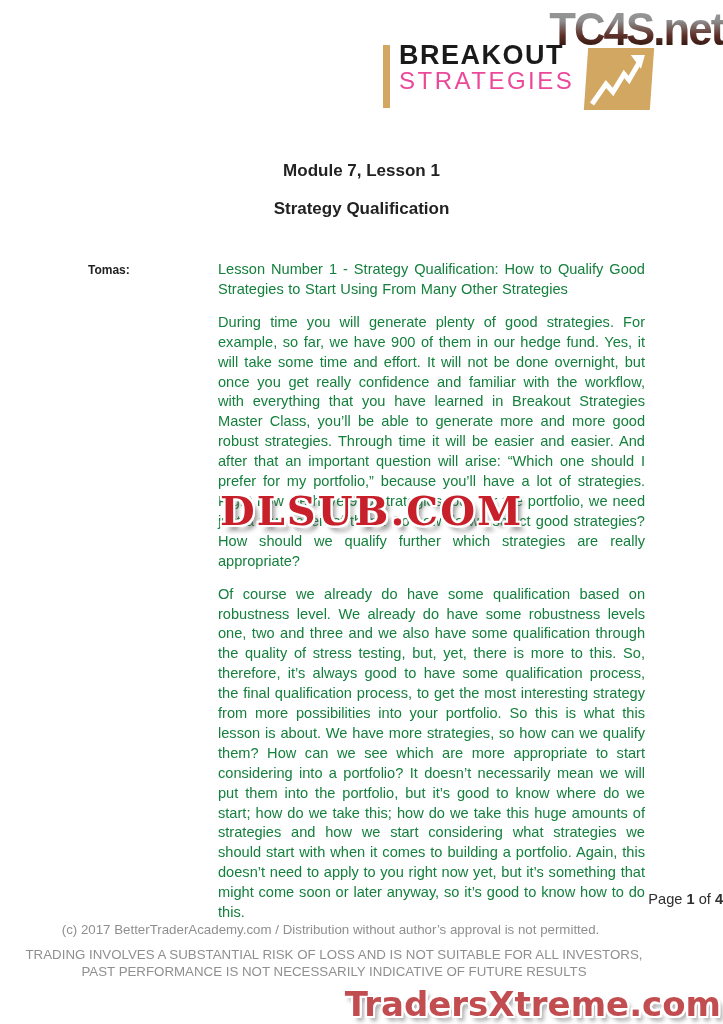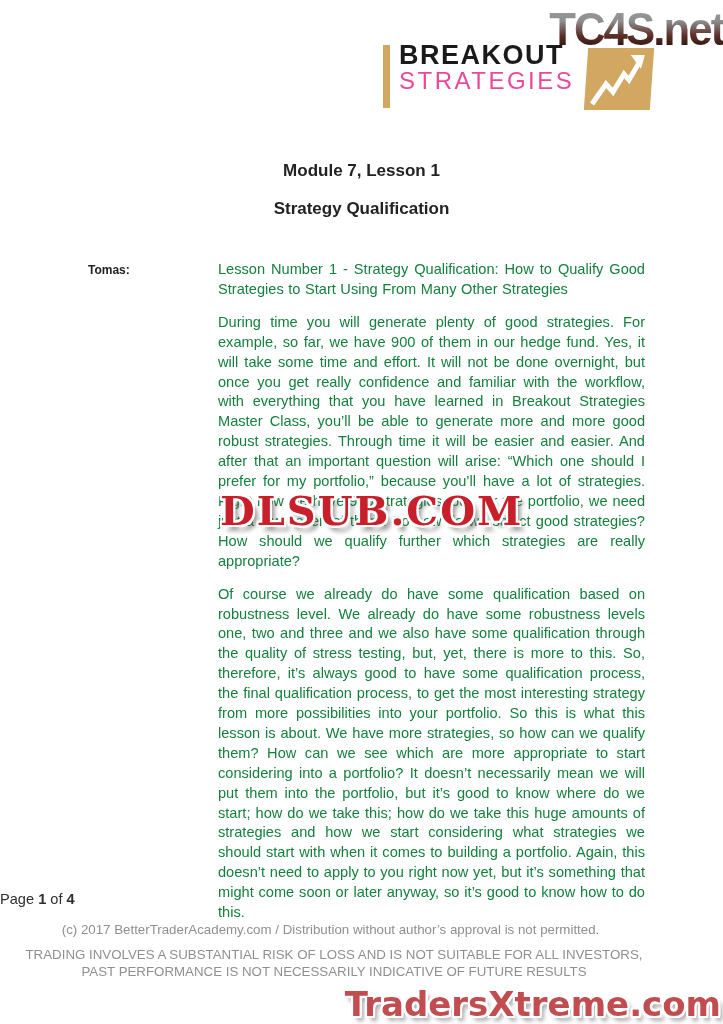--- a/index.html
+++ b/index.html
@@ -96,21 +96,21 @@
     text-shadow:
       -2px -2px 0 #fff, 2px -2px 0 #fff, -2px 2px 0 #fff, 2px 2px 0 #fff,
       -2px 0 0 #fff, 2px 0 0 #fff, 0 -2px 0 #fff, 0 2px 0 #fff,
       5px 6px 4px rgba(90,90,90,0.55);
     z-index:4;
   }
 
   
   .page-indicator{
     position:absolute;top:891px;left:0;width:723px;
-    text-align:left;font-size:14.6px;color:#2f2f2f;
+    text-align:right;font-size:14.6px;color:#2f2f2f;
   }
   .page-indicator .num{font-weight:700;}
   .copyright{
     position:absolute;top:922px;left:0;width:661px;
     text-align:center;font-size:13.3px;color:#8f8f8f;
   }
   .disclaimer{
     position:absolute;top:947px;left:0;width:668px;
     text-align:center;font-size:13.3px;color:#8f8f8f;
     line-height:16.5px;

